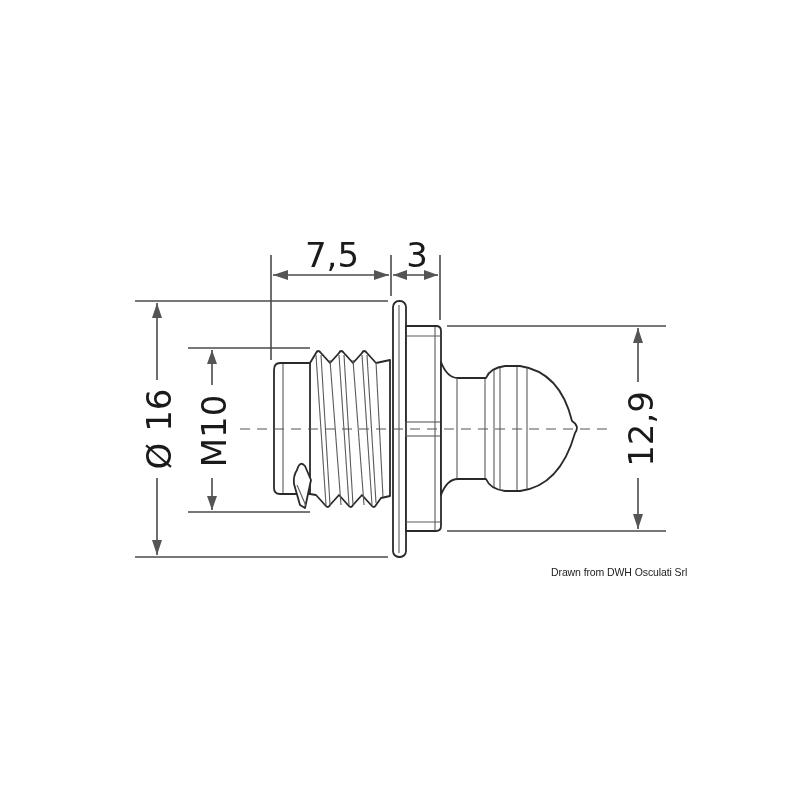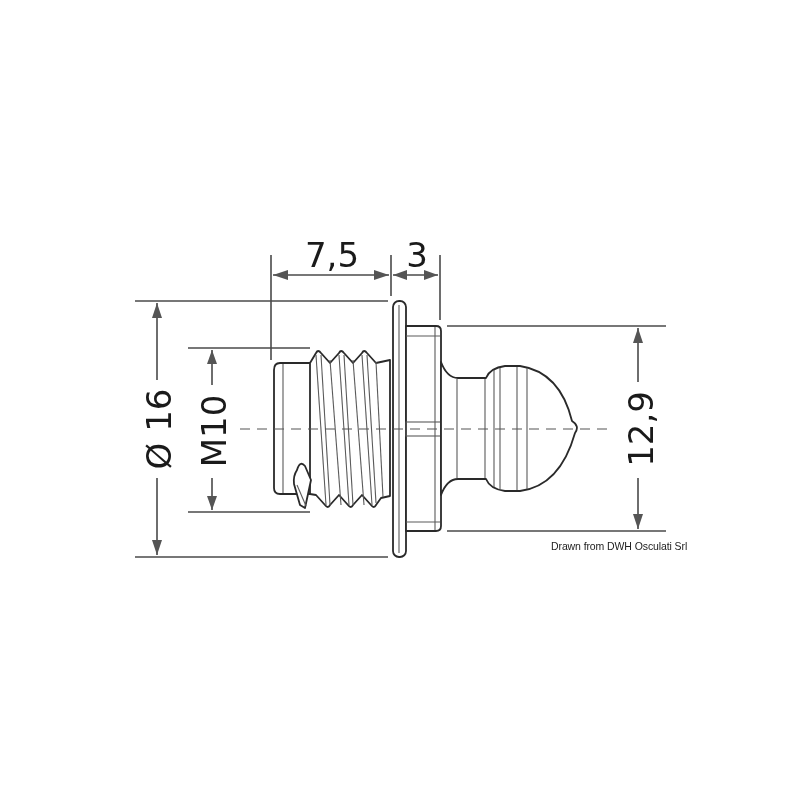--- a/index.html
+++ b/index.html
@@ -1,19 +1,19 @@
 <!DOCTYPE html>
 <html><head>
   <meta charset="utf-8">
   <style>
     html, body { margin: 0; padding: 0; background: #ffffff; }
     body { width: 800px; height: 800px; position: relative; overflow: hidden; }
     #drawing { position: absolute; left: 0; top: 0; width: 800px; height: 800px; }
     .dim-text { font-family: "DejaVu Sans", sans-serif; font-size: 34px; fill: #1a1a1a; }
-    .credit { position: absolute; left: 551px; top: 540px; font-family: "Liberation Sans", sans-serif; font-size: 10.5px; color: #222; letter-spacing: -0.1px; }
+    .credit { position: absolute; left: 551px; top: 566px; font-family: "Liberation Sans", sans-serif; font-size: 10.5px; color: #222; letter-spacing: -0.1px; }
     .dl { stroke: #4a4a4a; stroke-width: 1.6; fill: none; }
     .ol { stroke: #2a2a2a; stroke-width: 1.8; fill: #fff; stroke-linejoin: round; }
     .il { stroke: #5a5a5a; stroke-width: 1.1; fill: none; }
     .cl { stroke: #555; stroke-width: 1.2; stroke-dasharray: 10 7; fill: none; }
     .ah { fill: #555; stroke: none; }
   </style>
 </head>
 <body>
 
 <svg id="drawing" viewBox="0 0 800 800" xmlns="http://www.w3.org/2000/svg">

